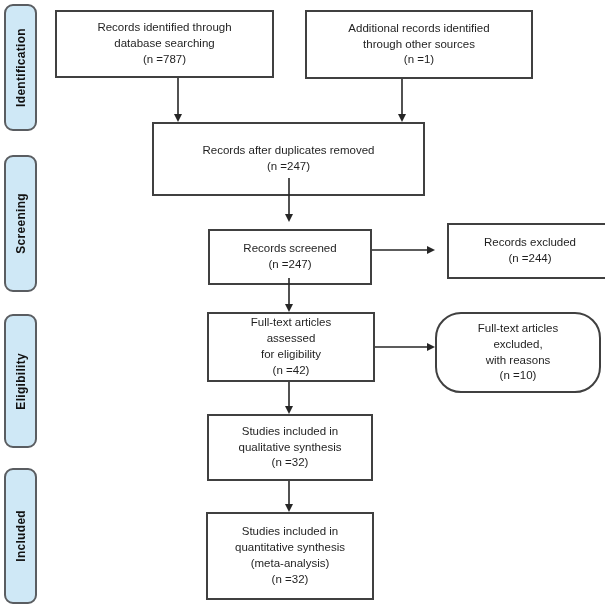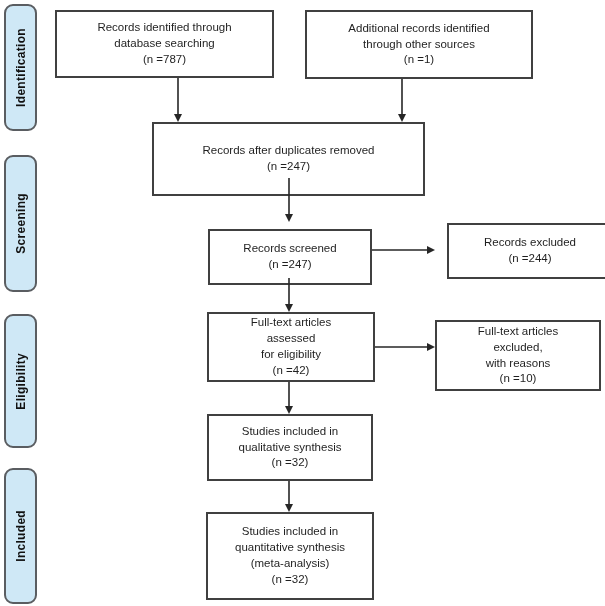--- a/index.html
+++ b/index.html
@@ -83,21 +83,21 @@
 (n =1)</div>
   <div class="node" style="left:152px; top:122px; width:273px; height:74px;">Records after duplicates removed
 (n =247)</div>
   <div class="node" style="left:208px; top:222px; width:164px; height:56px;margin-top:7px;">Records screened
 (n =247)</div>
   <div class="node" style="left:435px; top:223px; width:166px; height:56px;margin-left:12px;">Records excluded
 (n =244)</div>
   <div class="node" style="left:207px; top:312px; width:168px; height:70px;">Full-text articles assessed
 for eligibility
 (n =42)</div>
-  <div class="node" style="left:435px; top:320px; width:166px; height:71px;">Full-text articles excluded,
+  <div class="node" style="left:435px; top:312px; width:166px; height:81px;border-radius:26px;">Full-text articles excluded,
 with reasons
 (n =10)</div>
   <div class="node" style="left:207px; top:414px; width:166px; height:67px;">Studies included in
 qualitative synthesis
 (n =32)</div>
   <div class="node" style="left:206px; top:512px; width:168px; height:88px;">Studies included in
 quantitative synthesis
 (meta-analysis)
 (n =32)</div>
 

